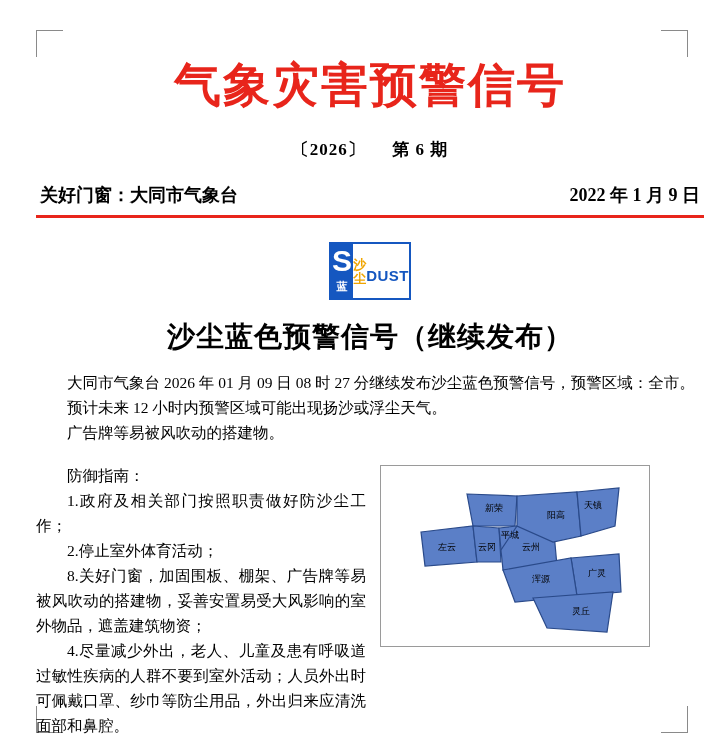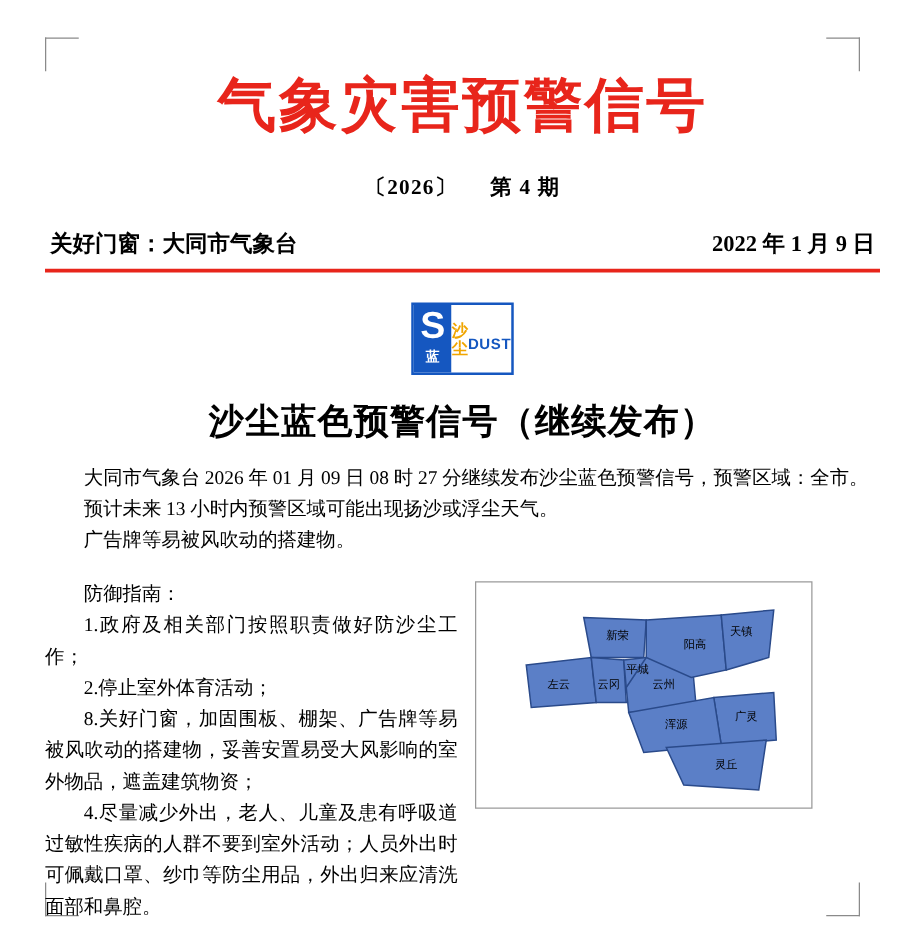--- a/index.html
+++ b/index.html
@@ -127,21 +127,21 @@
   .badge-cn {
     color: #f0a500;
     font-size: 13px;
     font-weight: bold;
     line-height: 14px;
     letter-spacing: 0px;
   }
   .badge-dust {
     color: #1557c0;
     font-family: "Liberation Sans", sans-serif;
-    font-size: 12px;
+    font-size: 15px;
     font-weight: bold;
     margin-top: 6px;
     letter-spacing: 0.5px;
   }
 
   .signal-title {
     text-align: center;
     font-size: 28px;
     font-weight: bold;
     margin-top: 18px;
@@ -202,21 +202,21 @@
   <div class="crop bl"></div>
   <div class="crop br"></div>
 
   <div class="content">
 
     <div class="doc-title">气象灾害预警信号</div>
 
     <div class="issue-line">
       <span>〔2026〕</span>
       <span class="gap"></span>
-      <span>第 4 期</span>
+      <span>第 6 期</span>
     </div>
 
     <div class="meta-row">
       <span>关好门窗：大同市气象台</span>
       <span>2022 年 1 月 9 日</span>
     </div>
     <div class="red-rule"></div>
 
     <div class="badge-wrap">
       <div class="badge">
@@ -228,21 +228,21 @@
           <div class="badge-cn">沙尘</div>
           <div class="badge-dust">DUST</div>
         </div>
       </div>
     </div>
 
     <div class="signal-title">沙尘蓝色预警信号（继续发布）</div>
 
     <div class="body-block">
       <p>大同市气象台 2026 年 01 月 09 日 08 时 27 分继续发布沙尘蓝色预警信号，预警区域：全市。</p>
-      <p>预计未来 13 小时内预警区域可能出现扬沙或浮尘天气。</p>
+      <p>预计未来 12 小时内预警区域可能出现扬沙或浮尘天气。</p>
       <p>广告牌等易被风吹动的搭建物。</p>
     </div>
 
     <div class="two-col">
       <div class="left-col">
         <p>防御指南：</p>
         <p>1.政府及相关部门按照职责做好防沙尘工作；</p>
         <p>2.停止室外体育活动；</p>
         <p>8.关好门窗，加固围板、棚架、广告牌等易被风吹动的搭建物，妥善安置易受大风影响的室外物品，遮盖建筑物资；</p>
         <p>4.尽量减少外出，老人、儿童及患有呼吸道过敏性疾病的人群不要到室外活动；人员外出时可佩戴口罩、纱巾等防尘用品，外出归来应清洗面部和鼻腔。</p>

